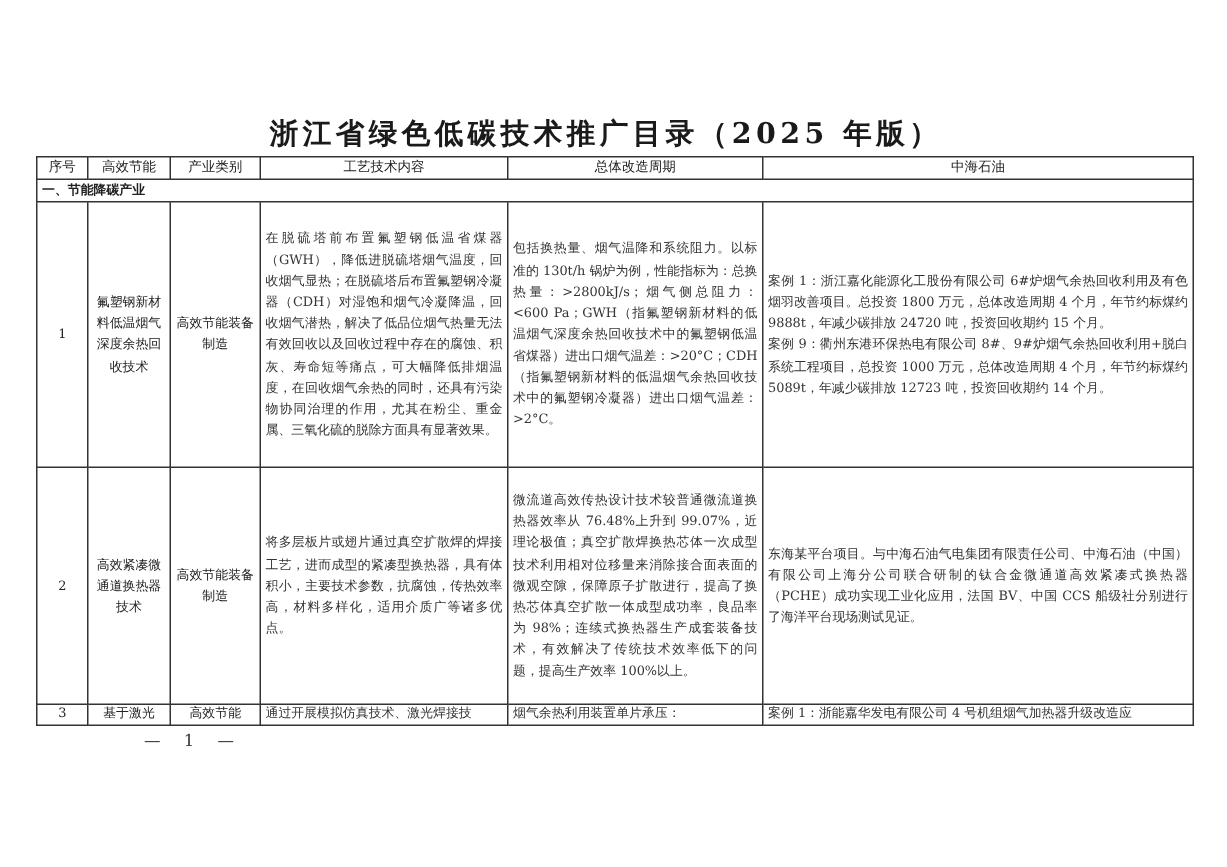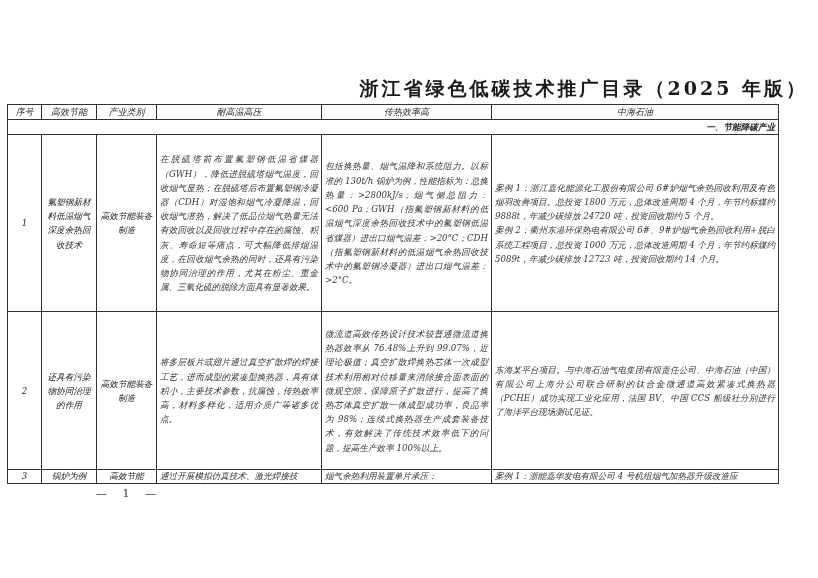--- a/index.html
+++ b/index.html
@@ -1,27 +1,27 @@
 <!DOCTYPE html>
 <html><head>
 <meta charset="utf-8">
 <style>
   html, body { margin:0; padding:0; background:#ffffff; }
   body { width:818px; height:578px; position:relative; overflow:hidden;
          font-family:"DejaVu Serif","Liberation Serif",serif; color:#222; }
-  .title { position:absolute; left:0; top:76px; width:808px; text-align:right;
+  .title { position:absolute; left:0; top:76px; width:808px; text-align:center;
            font-size:19px; letter-spacing:3px; color:#1a1a1a; font-weight:bold;
            font-family:"DejaVu Serif","Liberation Serif",serif; }
-  table.catalog { position:absolute; left:7px; top:104px; border-collapse:collapse;
-                  width:771px; table-layout:fixed;font-style:italic; }
+  table.catalog { position:absolute; left:24px; top:104px; border-collapse:collapse;
+                  width:771px; table-layout:fixed; }
   table.catalog td, table.catalog th { border:1px solid #333; padding:0 3px;
                   font-size:8.6px; line-height:14.2px; vertical-align:middle; }
   table.catalog th { font-weight:normal; text-align:center; height:14px;
                   font-family:"DejaVu Sans","Liberation Sans",sans-serif; font-size:9px; }
-  td.sec { text-align:right; font-weight:bold; height:14px;
+  td.sec { text-align:left; font-weight:bold; height:14px;
            font-family:"DejaVu Sans","Liberation Sans",sans-serif; font-size:9px; }
   td.c { text-align:center; }
   td.l { text-align:justify; color:#333; }
   td.case { text-align:justify; color:#333; padding-left:5px; padding-right:5px; }
   tr.r1 td { height:176px; }
   tr.r2 td { height:157px; }
   tr.r3 td { height:13px; line-height:12px; vertical-align:top; overflow:hidden; white-space:nowrap; }
   td.name { line-height:16px; padding:0 8px;text-align:center; }
   .case-p { margin:0; }
   .pagenum { position:absolute; left:96px; top:487px; font-size:11px; letter-spacing:6px; color:#333; }
@@ -40,54 +40,54 @@
       <col class="col3">
       <col class="col4">
       <col class="col5">
       <col class="col6">
   </colgroup>
   <tbody>
       <tr>
     <th>序号</th>
     <th>高效节能</th>
     <th>产业类别</th>
-    <th>耐高温高压</th>
-    <th>传热效率高</th>
+    <th>工艺技术内容</th>
+    <th>总体改造周期</th>
     <th>中海石油</th>
   </tr>
   <tr>
     <td class="sec" colspan="6">一、节能降碳产业</td>
   </tr>
 
   <tr class="r1">
     <td class="c">1</td>
     <td class="c name">氟塑钢新材料低温烟气深度余热回收技术</td>
     <td class="c name">高效节能装备制造</td>
     <td class="l">在脱硫塔前布置氟塑钢低温省煤器（GWH），降低进脱硫塔烟气温度，回收烟气显热；在脱硫塔后布置氟塑钢冷凝器（CDH）对湿饱和烟气冷凝降温，回收烟气潜热，解决了低品位烟气热量无法有效回收以及回收过程中存在的腐蚀、积灰、寿命短等痛点，可大幅降低排烟温度，在回收烟气余热的同时，还具有污染物协同治理的作用，尤其在粉尘、重金属、三氧化硫的脱除方面具有显著效果。</td>
     <td class="l">包括换热量、烟气温降和系统阻力。以标准的 130t/h 锅炉为例，性能指标为：总换热量：&gt;2800kJ/s；烟气侧总阻力：&lt;600 Pa；GWH（指氟塑钢新材料的低温烟气深度余热回收技术中的氟塑钢低温省煤器）进出口烟气温差：&gt;20°C；CDH（指氟塑钢新材料的低温烟气余热回收技术中的氟塑钢冷凝器）进出口烟气温差：&gt;2°C。</td>
     <td class="case">
-      <p class="case-p">案例 1：浙江嘉化能源化工股份有限公司 6#炉烟气余热回收利用及有色烟羽改善项目。总投资 1800 万元，总体改造周期 4 个月，年节约标煤约 9888t，年减少碳排放 24720 吨，投资回收期约 5 个月。</p>
-      <p class="case-p">案例 2：衢州东港环保热电有限公司 6#、9#炉烟气余热回收利用+脱白系统工程项目，总投资 1000 万元，总体改造周期 4 个月，年节约标煤约 5089t，年减少碳排放 12723 吨，投资回收期约 14 个月。</p>
+      <p class="case-p">案例 1：浙江嘉化能源化工股份有限公司 6#炉烟气余热回收利用及有色烟羽改善项目。总投资 1800 万元，总体改造周期 4 个月，年节约标煤约 9888t，年减少碳排放 24720 吨，投资回收期约 15 个月。</p>
+      <p class="case-p">案例 9：衢州东港环保热电有限公司 8#、9#炉烟气余热回收利用+脱白系统工程项目，总投资 1000 万元，总体改造周期 4 个月，年节约标煤约 5089t，年减少碳排放 12723 吨，投资回收期约 14 个月。</p>
     </td>
   </tr>
 
   <tr class="r2">
     <td class="c">2</td>
-    <td class="c name">还具有污染物协同治理的作用</td>
+    <td class="c name">高效紧凑微通道换热器技术</td>
     <td class="c name">高效节能装备制造</td>
     <td class="l">将多层板片或翅片通过真空扩散焊的焊接工艺，进而成型的紧凑型换热器，具有体积小，主要技术参数，抗腐蚀，传热效率高，材料多样化，适用介质广等诸多优点。</td>
     <td class="l">微流道高效传热设计技术较普通微流道换热器效率从 76.48%上升到 99.07%，近理论极值；真空扩散焊换热芯体一次成型技术利用相对位移量来消除接合面表面的微观空隙，保障原子扩散进行，提高了换热芯体真空扩散一体成型成功率，良品率为 98%；连续式换热器生产成套装备技术，有效解决了传统技术效率低下的问题，提高生产效率 100%以上。</td>
     <td class="case">
       <p class="case-p">东海某平台项目。与中海石油气电集团有限责任公司、中海石油（中国）有限公司上海分公司联合研制的钛合金微通道高效紧凑式换热器（PCHE）成功实现工业化应用，法国 BV、中国 CCS 船级社分别进行了海洋平台现场测试见证。</p>
     </td>
   </tr>
 
   <tr class="r3">
     <td class="c">3</td>
-    <td class="c">锅炉为例</td>
+    <td class="c">基于激光</td>
     <td class="c">高效节能</td>
     <td class="l">通过开展模拟仿真技术、激光焊接技</td>
     <td class="l">烟气余热利用装置单片承压：</td>
     <td class="case">
       <span>案例 1：浙能嘉华发电有限公司 4 号机组烟气加热器升级改造应</span>
     </td>
   </tr>
 </tbody>
   </table>
 

